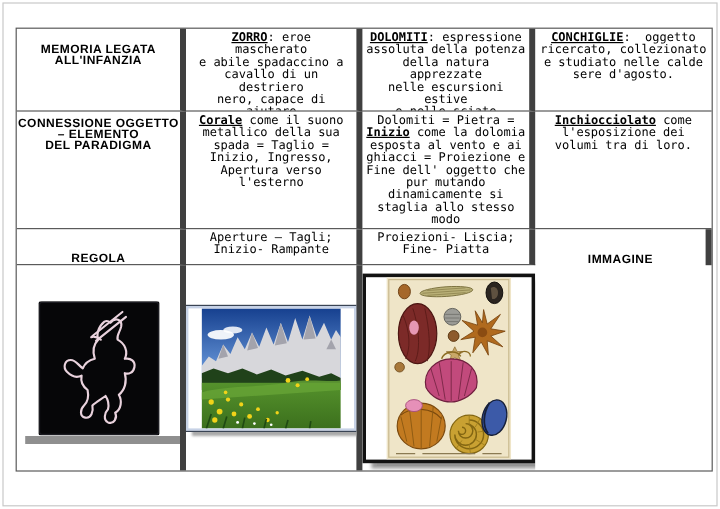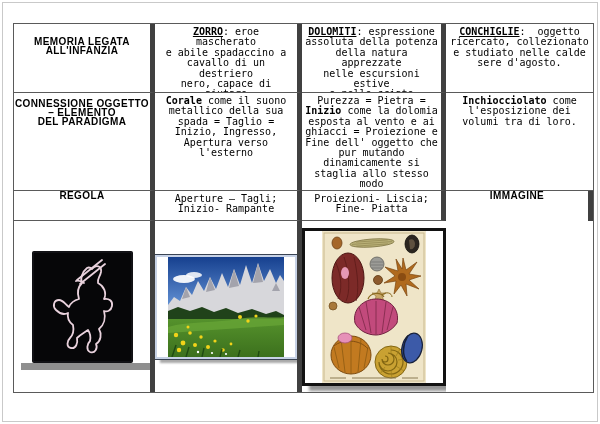--- a/index.html
+++ b/index.html
@@ -30,32 +30,32 @@
     color:#000;
   }
   .cell.last-col{border-right:none;}
   .cell.last-row{border-bottom:none;}
   .txt{
     font-size:10px;line-height:10.4px;
     padding:3px 2px 0 2px;
     letter-spacing:0;
   }
   .kw{font-weight:bold;text-decoration:underline;}
-  .b{font-weight:bold;}
+  .b{font-weight:bold;text-decoration:underline;}
   .hand{
     font-family:Liberation Sans, sans-serif;
     font-weight:800;
     font-size:10px;
     letter-spacing:0.4px;
     line-height:9px;
     padding-top:13px;
     transform-origin:top center;
   }
   .hand.mid{padding-top:6px;}
-  .hand.center{display:flex;align-items:flex-start;justify-content:center;padding-top:0;}
+  .hand.center{display:flex;align-items:flex-end;justify-content:center;padding-top:0;}
   .imgcell{
     display:flex;align-items:center;justify-content:center;
     padding:0;
   }
   .imgwrap{position:relative;line-height:0;}
   .shadow-zorro{box-shadow:7px 7px 0 0 #8f8f8f;}
   .frame-dolomiti{
     border:2px solid #c7d2e6;outline:1px solid #3a4454;
     box-shadow:5px 4px 2px #a9a9a9;
   }
@@ -89,21 +89,21 @@
 sere d'agosto.</span></div>
 
   <div class="cell hand mid"><span>CONNESSIONE OGGETTO – ELEMENTO
 DEL PARADIGMA</span></div>
   <div class="cell txt"><span class="b">Corale</span><span> come il suono
 metallico della sua
 spada = Taglio =
 Inizio, Ingresso,
 Apertura verso
 l'esterno</span></div>
-  <div class="cell txt"><span>Purezza = Pietra =
+  <div class="cell txt"><span>Dolomiti = Pietra =
 </span><span class="b">Inizio</span><span> come la dolomia
 esposta al vento e ai
 ghiacci = Proiezione e
 Fine dell' oggetto che
 pur mutando
 dinamicamente si
 staglia allo stesso
 modo</span></div>
   <div class="cell txt last-col"><span class="b">Inchiocciolato</span><span> come
 l'esposizione dei

